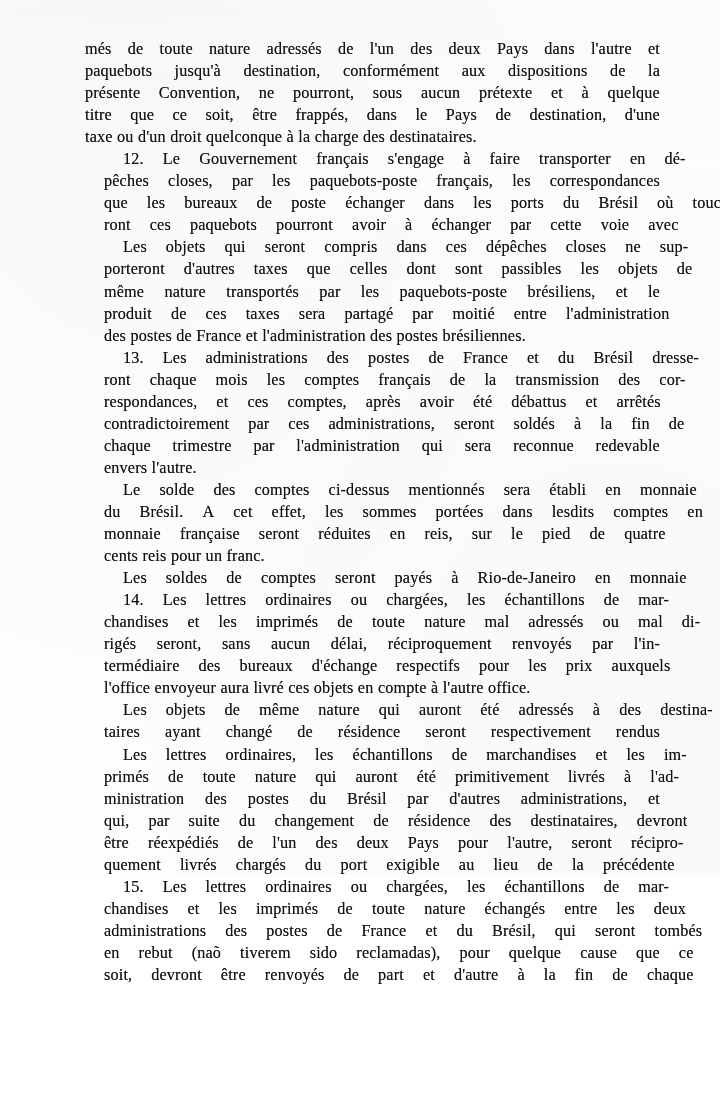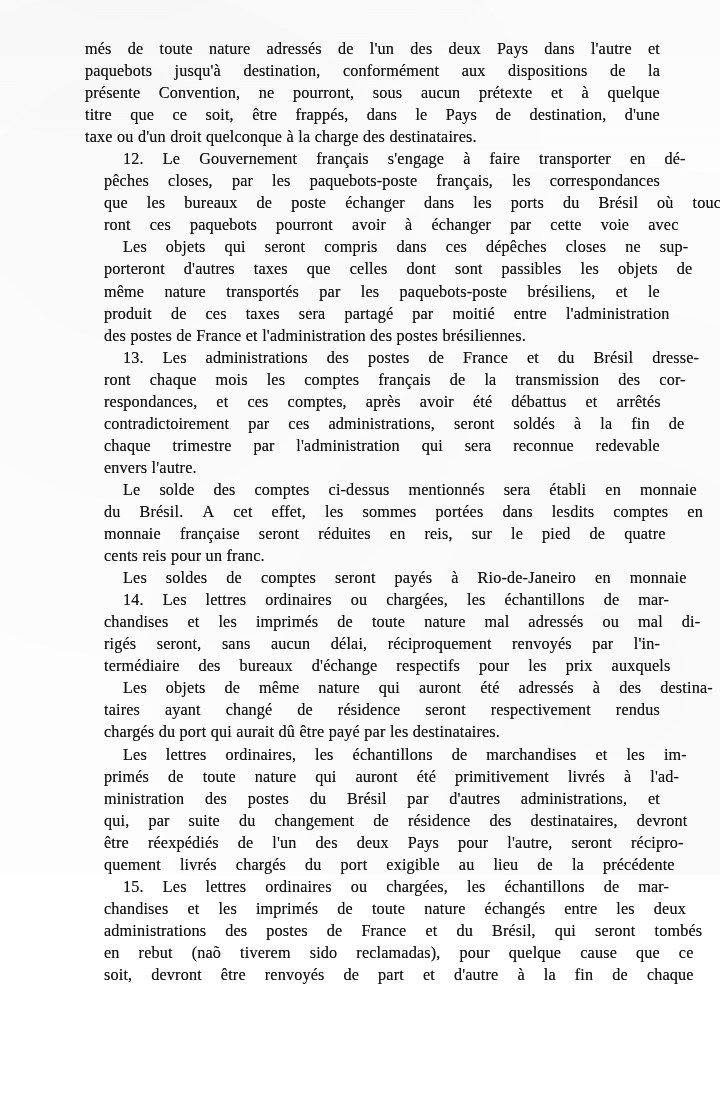--- a/index.html
+++ b/index.html
@@ -415,20 +415,21 @@
           <span class="w lead">termédiaire</span>
           <span class="w">des</span>
           <span class="w">bureaux</span>
           <span class="w">d'échange</span>
           <span class="w">respectifs</span>
           <span class="w">pour</span>
           <span class="w">les</span>
           <span class="w">prix</span>
           <span class="w">auxquels</span>
         </span>
+        <span class="line last">l'office envoyeur aura livré ces objets en compte à l'autre office.</span>
       </p>
       <p class="para indent">
         <span class="line just" style="padding-left: 19px;">
           <span class="w lead">Les</span>
           <span class="w">objets</span>
           <span class="w">de</span>
           <span class="w">même</span>
           <span class="w">nature</span>
           <span class="w">qui</span>
           <span class="w">auront</span>
@@ -441,21 +442,20 @@
         <span class="line just">
           <span class="w lead">taires</span>
           <span class="w">ayant</span>
           <span class="w">changé</span>
           <span class="w">de</span>
           <span class="w">résidence</span>
           <span class="w">seront</span>
           <span class="w">respectivement</span>
           <span class="w">rendus</span>
         </span>
-        <span class="line last">chargés du port qui aurait dû être payé par les destinataires.</span>
       </p>
       <p class="para indent">
         <span class="line just" style="padding-left: 19px;">
           <span class="w lead">Les</span>
           <span class="w">lettres</span>
           <span class="w">ordinaires,</span>
           <span class="w">les</span>
           <span class="w">échantillons</span>
           <span class="w">de</span>
           <span class="w">marchandises</span>

